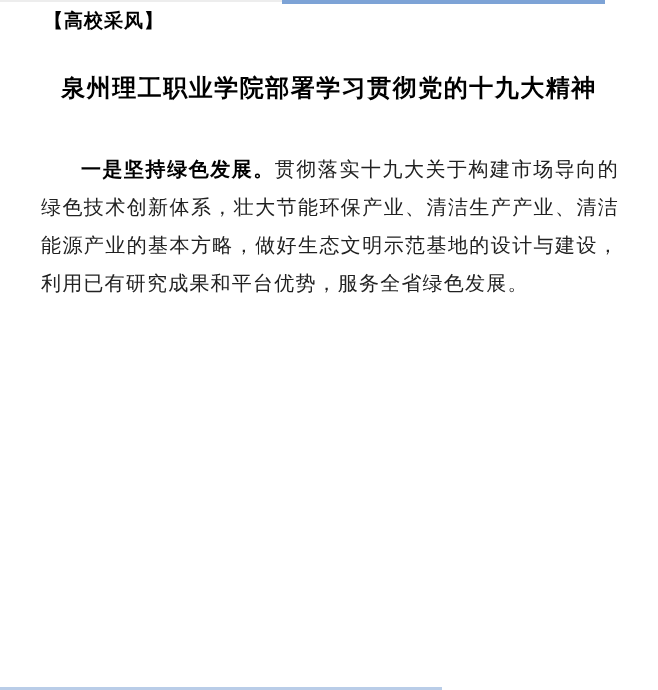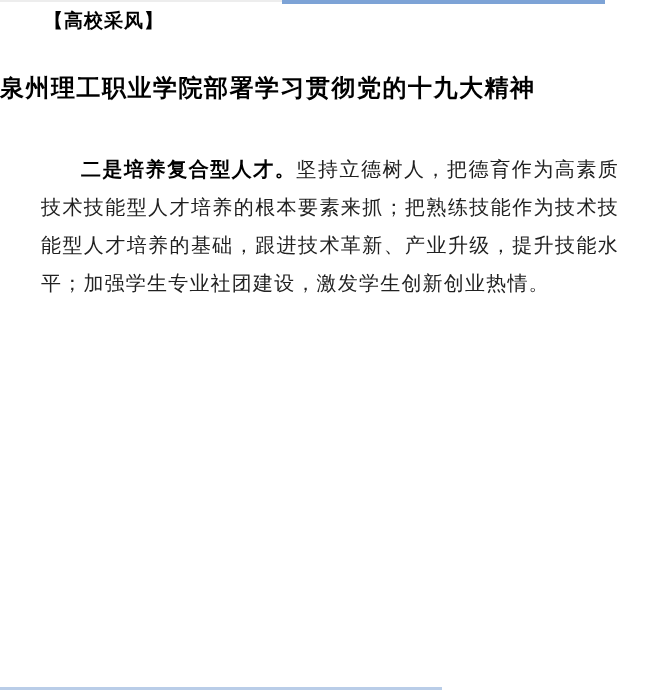--- a/index.html
+++ b/index.html
@@ -39,21 +39,21 @@
     color: #000000;
     letter-spacing: 1px;
     font-family: "Liberation Serif", "DejaVu Serif", serif;
   }
   .doc-title {
     position: absolute;
     top: 72px;
     left: 0;
     width: 658px;
     margin: 0;
-    text-align: left;
+    text-align: center;
     font-size: 24px;
     font-weight: bold;
     color: #000000;
     letter-spacing: 1.5px;
     font-family: "Liberation Sans", "DejaVu Sans", sans-serif;
   }
   .article {
     position: absolute;
     top: 150px;
     left: 41px;
@@ -88,18 +88,18 @@
 <div class="page">
 
   <div class="top-line-gray"></div>
   <div class="top-bar-blue" style="background: rgb(125, 163, 214);"></div>
 
   <div class="column-tag">【高校采风】</div>
 
   <h1 class="doc-title">泉州理工职业学院部署学习贯彻党的十九大精神</h1>
 
   <div class="article">
-    <p><span class="lead">二是培养复合型人才。</span><span class="text">坚持立德树人，把德育作为高素质技术技能型人才培养的根本要素来抓；把熟练技能作为技术技能型人才培养的基础，跟进技术革新、产业升级，提升技能水平；加强学生专业社团建设，激发学生创新创业热情。</span></p>
+    <p><span class="lead">一是坚持绿色发展。</span><span class="text">贯彻落实十九大关于构建市场导向的绿色技术创新体系，壮大节能环保产业、清洁生产产业、清洁能源产业的基本方略，做好生态文明示范基地的设计与建设，利用已有研究成果和平台优势，服务全省绿色发展。</span></p>
   </div>
 
   <div class="bottom-line" style="background: rgb(185, 205, 232);"></div>
 
 </div>
 
 </body></html>

